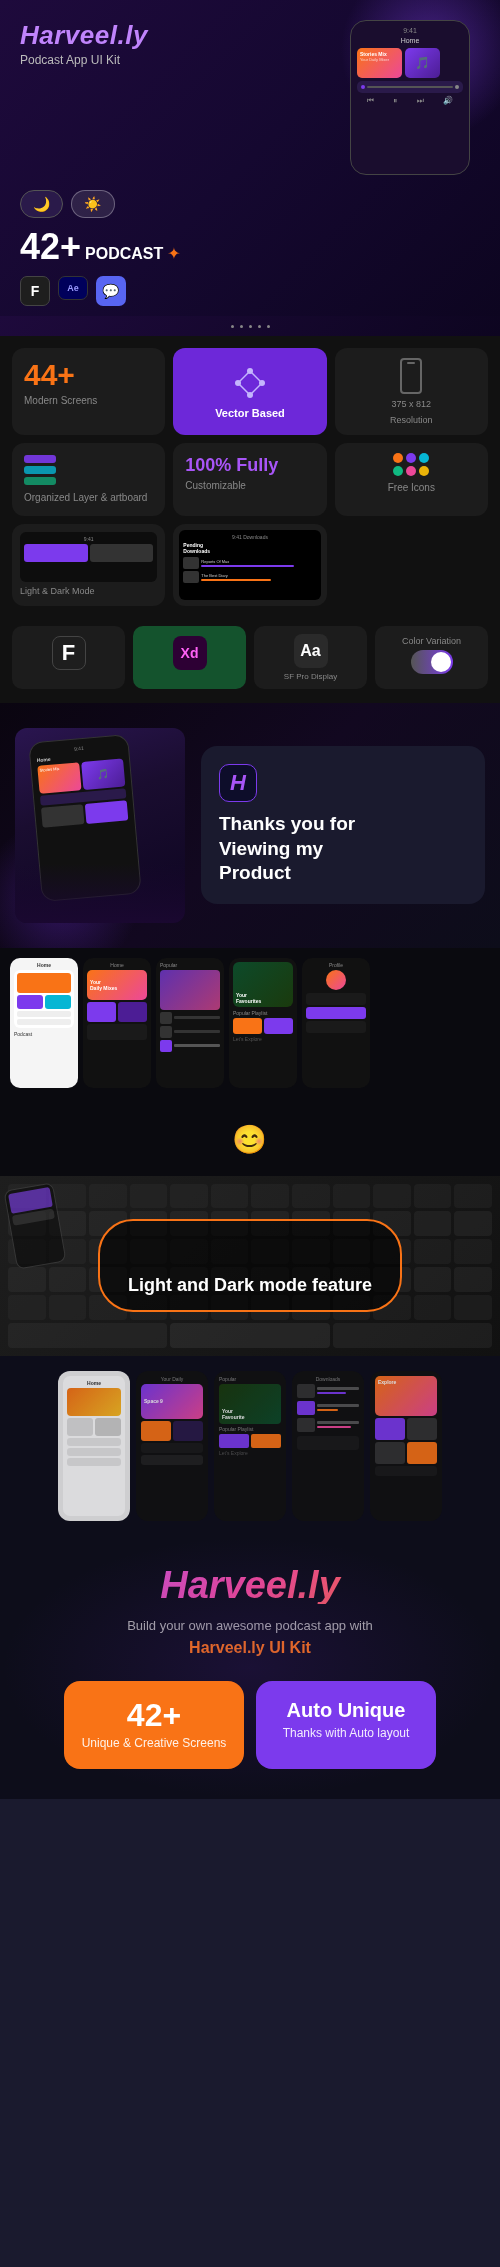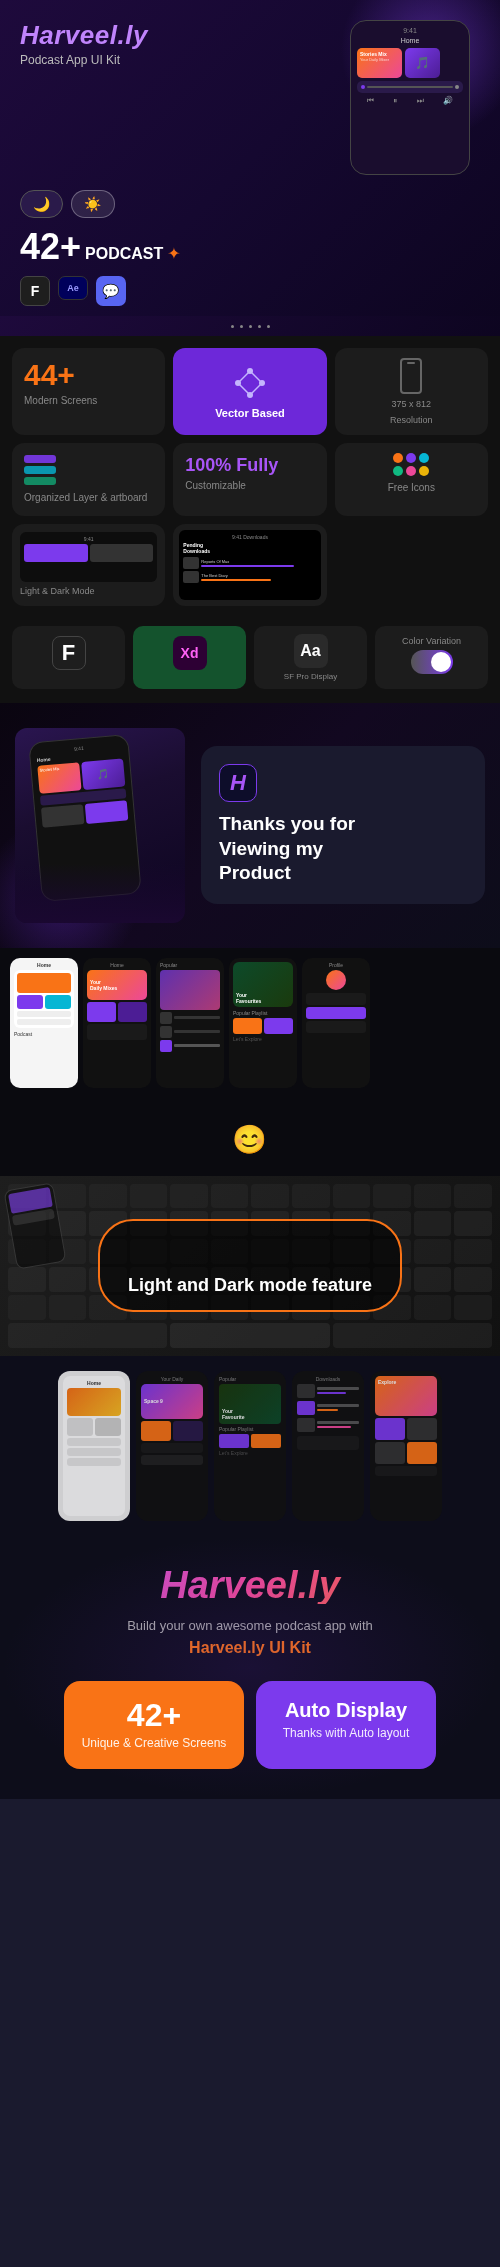--- a/index.html
+++ b/index.html
@@ -511,18 +511,18 @@
 
   <div style="display: flex; gap: 12px; justify-content: center; position: relative; z-index: 1;">
 
     <div style="background: #f97316; border-radius: 16px; padding: 18px 16px; flex: 1; max-width: 180px; text-align: center;">
       <div style="font-size: 32px; font-weight: 900; color: white; line-height: 1;">42+</div>
       <div style="font-size: 12px; color: rgba(255,255,255,0.9); margin-top: 4px; line-height: 1.4;">Unique &amp;
 Creative Screens</div>
     </div>
 
     <div style="background: #7c3aed; border-radius: 16px; padding: 18px 16px; flex: 1; max-width: 180px; text-align: center;">
-      <div style="font-size: 20px; font-weight: 900; color: white; line-height: 1.1;">Auto Display</div>
+      <div style="font-size: 20px; font-weight: 900; color: white; line-height: 1.1;">Auto Unique</div>
       <div style="font-size: 12px; color: rgba(255,255,255,0.9); margin-top: 4px; line-height: 1.4;">Thanks with
 Auto layout</div>
     </div>
   </div>
 </div>
 
 </body></html>

